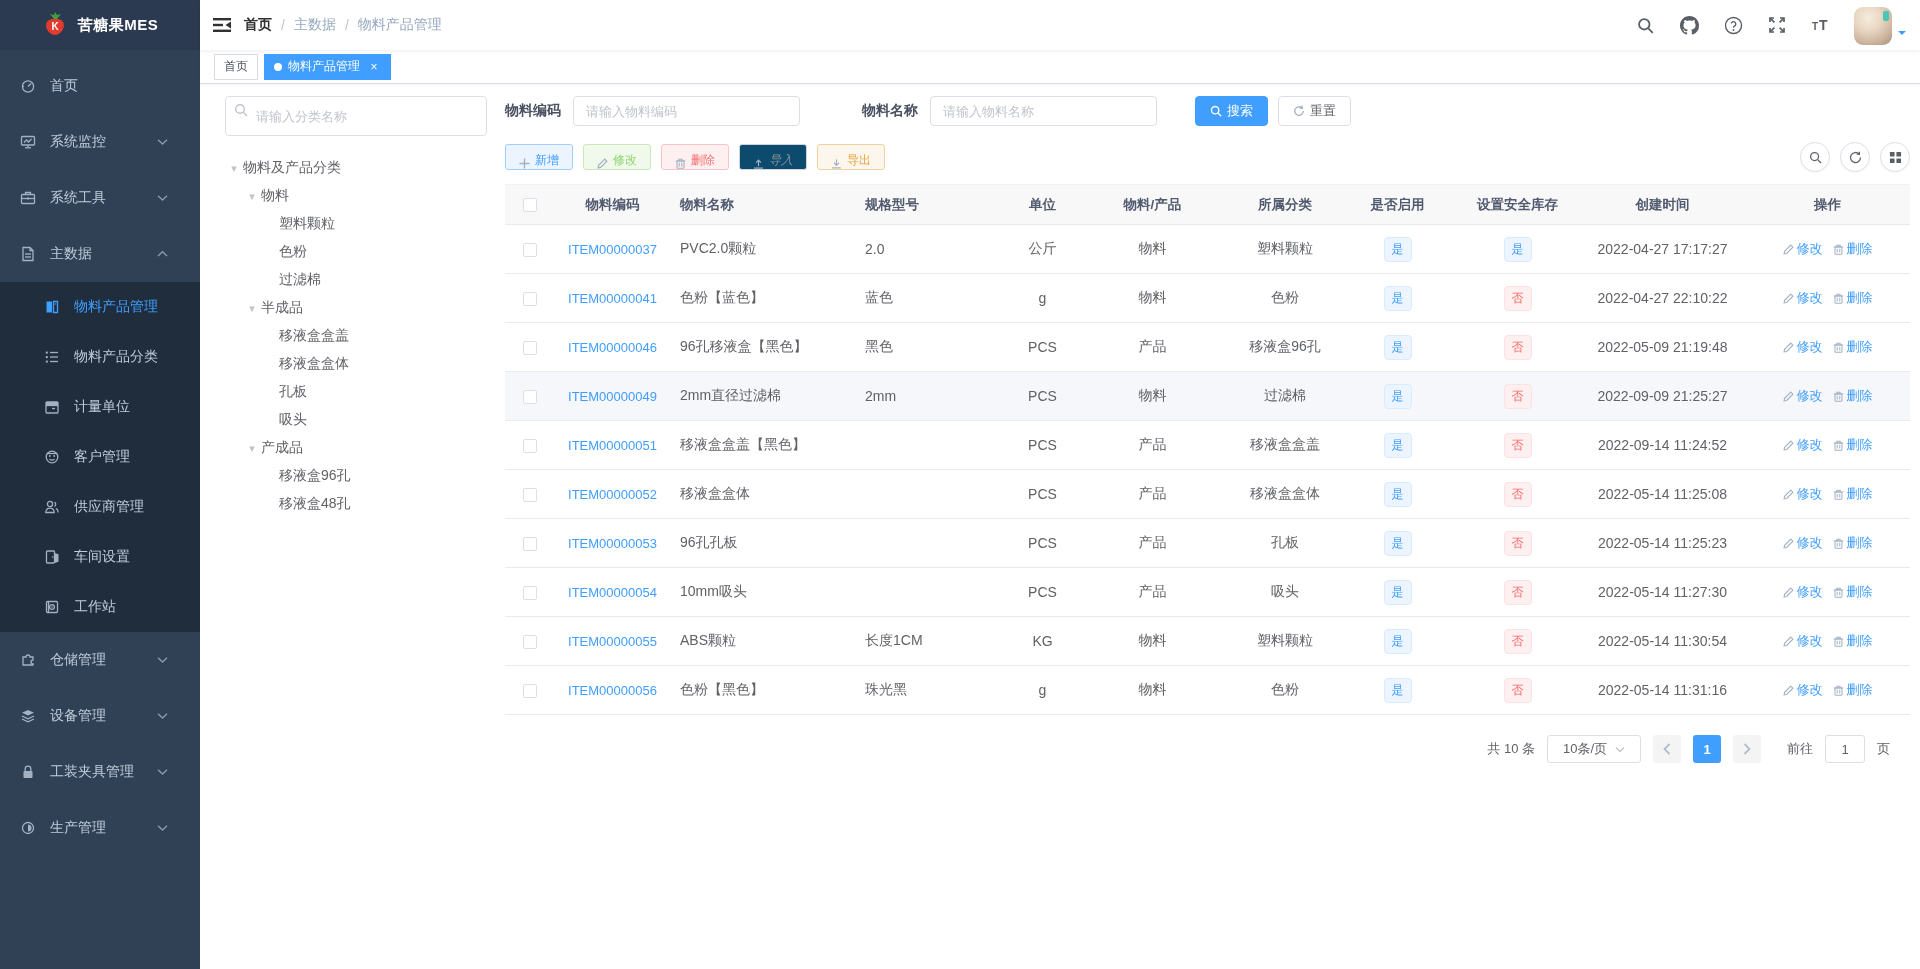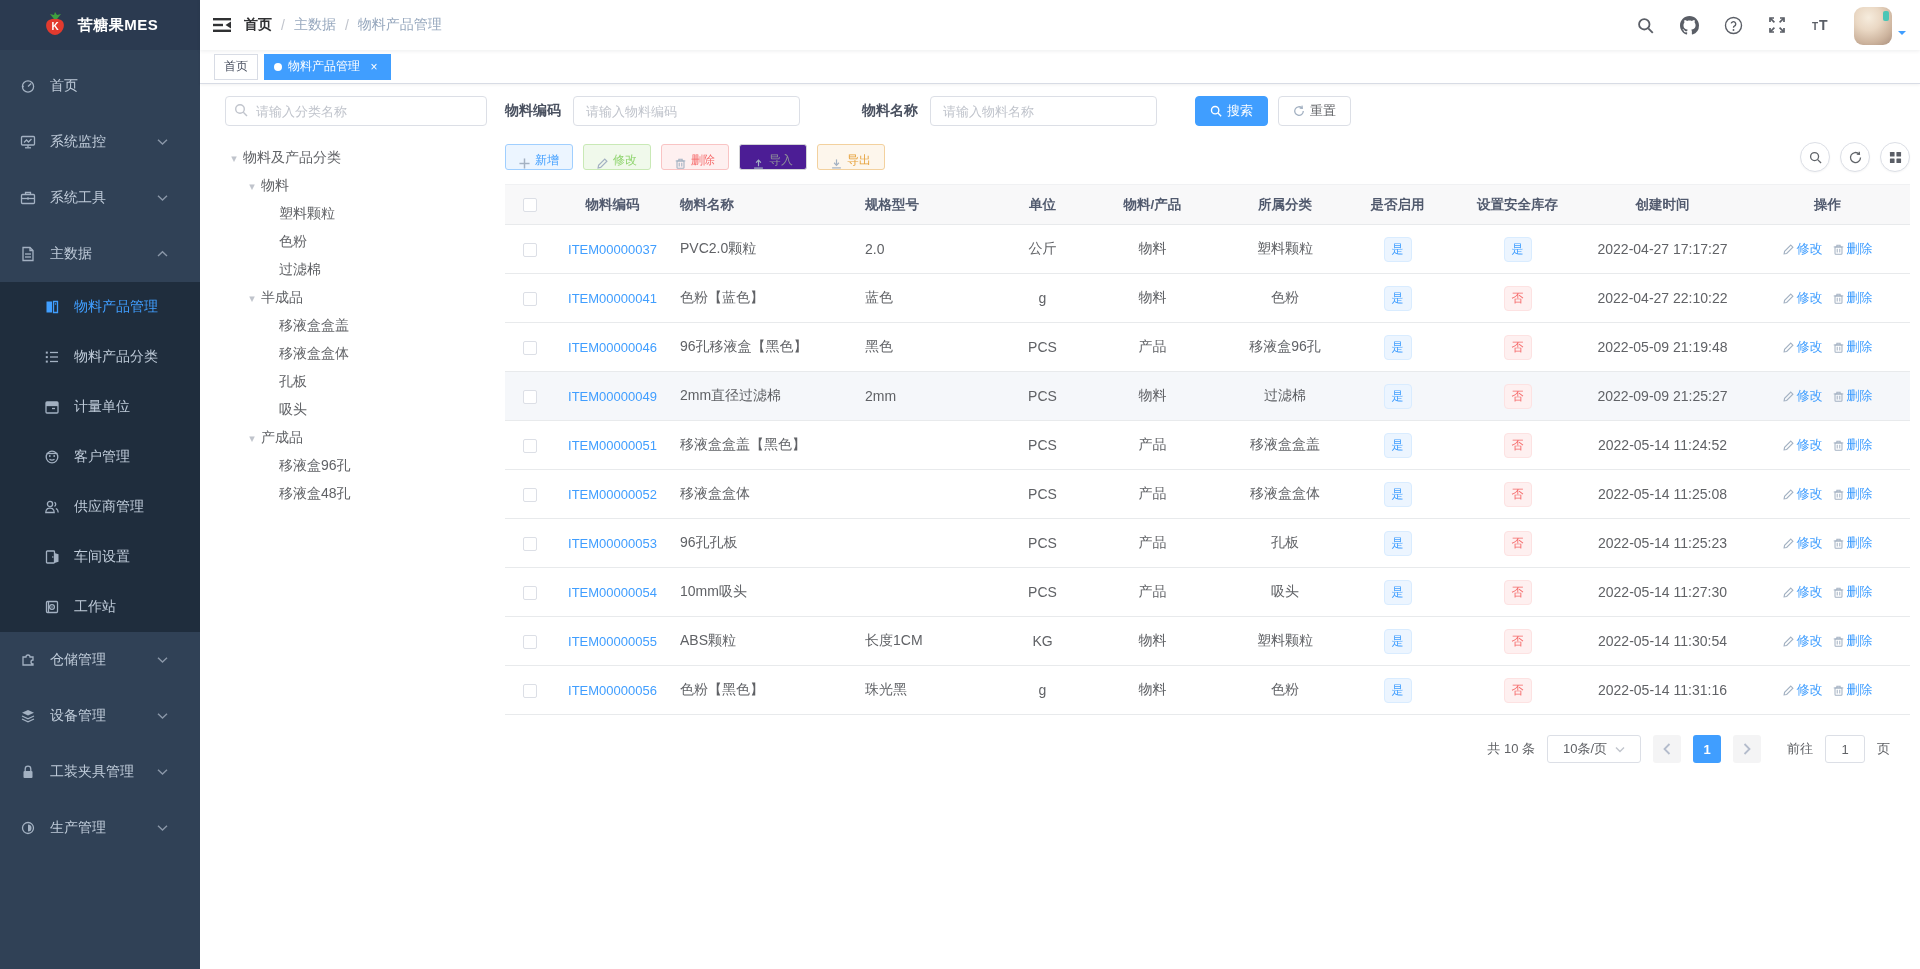--- a/index.html
+++ b/index.html
@@ -46,21 +46,21 @@
   .tags-view { height:34px; background:#fff; border-bottom:1px solid #d8dce5; box-shadow:0 1px 3px rgba(0,0,0,.06); display:flex; align-items:center; padding-left:14px; gap:6px; position:relative; z-index:4; }
   .tag { height:26px; display:inline-flex; align-items:center; padding:0 9px; border:1px solid #d8dce5; background:#fff; color:#495060; font-size:12px; cursor:pointer; }
   .tag.active { background:#409EFF; border-color:#409EFF; color:#fff; }
   .tag .dot { width:8px; height:8px; border-radius:50%; background:#fff; margin-right:6px; }
   .tag .tag-close { margin-left:7px; font-size:12px; line-height:1; border-radius:50%; width:14px; height:14px; display:inline-flex; align-items:center; justify-content:center; }
 
   
   .content { flex:1; display:flex; gap:18px; padding:12px 10px 0 25px; background:#fff; min-height:0; }
   .tree-panel { width:262px; flex:0 0 262px; }
   .tree-search { position:relative; }
-  .tree-search input { width:100%; height:30px; border:1px solid #dcdfe6; border-radius:4px; padding:0 10px 0 30px; font-size:13px; color:#606266; outline:none; font-family:inherit; }
+  .tree-search input { width:100%; height:40px; border:1px solid #dcdfe6; border-radius:4px; padding:0 10px 0 30px; font-size:13px; color:#606266; outline:none; font-family:inherit; }
   .tree-search input::placeholder { color:#c0c4cc; }
   .tree-search .icon { position:absolute; left:9px; top:7px; color:#c0c4cc; }
   .tree { margin-top:18px; }
   .tree-node { height:28px; display:flex; align-items:center; cursor:pointer; color:#606266; font-size:14px; }
   .tree-caret { width:18px; color:#c0c4cc; font-size:11px; text-align:center; flex:0 0 18px; }
 
   .table-panel { flex:1; min-width:0; display:flex; flex-direction:column; }
 
   
   .query-form { display:flex; align-items:center; gap:10px; }
@@ -70,21 +70,21 @@
   .q-gap { width:42px; }
   .btn { display:inline-flex; align-items:center; justify-content:center; gap:5px; height:30px; padding:0 14px; border-radius:4px; border:1px solid #dcdfe6; background:#fff; color:#606266; font-size:13px; cursor:pointer; font-family:inherit; }
   .btn-primary { background:#409EFF; border-color:#409EFF; color:#fff; margin-left:28px; }
 
   
   .toolbar { display:flex; align-items:center; gap:10px; margin-top:16px; }
   .btn-mini { height:26px; padding:0 13px; font-size:12px; border-radius:3px;align-items:flex-end; }
   .btn-plain-primary { color:#409EFF; background:#ecf5ff; border-color:#a0cfff; }
   .btn-plain-success { color:#8fd46e; background:#f0f9eb; border-color:#c9e9b6; }
   .btn-plain-danger  { color:#f56c6c; background:#fef0f0; border-color:#f9c4c4; }
-  .btn-plain-info    { color:#909399; background:#4c1d95; border-color:#d3d4d6; }
+  .btn-plain-info    { color:#909399; background:#0c4a6e; border-color:#d3d4d6;font-style:italic; }
   .btn-plain-warning { color:#e6a23c; background:#fdf6ec; border-color:#f3d19e; }
   .toolbar-right { margin-left:auto; display:flex; gap:10px; }
   .circle-btn { width:30px; height:30px; border-radius:50%; border:1px solid #dcdfe6; background:#fff; display:flex; align-items:center; justify-content:center; color:#5f6368; cursor:pointer; box-shadow:0 1px 2px rgba(0,0,0,.04); }
 
   
   .grid { margin-top:12px; width:100%; border-collapse:collapse; table-layout:fixed; }
   .grid th { background:#f8f8f9; color:#515a6e; font-size:13.5px; font-weight:bold; height:40px; border-bottom:1px solid #e8eaec; border-top:1px solid #f0f1f3; padding:0 6px; }
   .grid td { height:49px; border-bottom:1px solid #e8eaec; font-size:14px; color:#606266; padding:0 6px; background:#fff; }
   .grid tr.highlighted td { background:#f5f7fa; }
   .col-c { text-align:center; }
@@ -730,21 +730,21 @@
               <tr>
                 <td class="col-c"><span class="checkbox"></span></td>
                 <td class="col-c"><span class="cell-link">ITEM00000051</span></td>
                 <td class="col-l">移液盒盒盖【黑色】</td>
                 <td class="col-l"></td>
                 <td class="col-c">PCS</td>
                 <td class="col-c">产品</td>
                 <td class="col-c">移液盒盒盖</td>
                 <td class="col-c"><span class="badge badge-blue">是</span></td>
                 <td class="col-c"><span class="badge badge-red">否</span></td>
-                <td class="col-c">2022-05-14 11:24:52</td>
+                <td class="col-c">2022-09-14 11:24:52</td>
                 <td class="col-c"><span class="op-link">
                     <span class="icon">
                       <svg width="11" height="11" viewBox="0 0 12 12" fill="none" stroke="currentColor" stroke-width="1.2">
                         <path d="M8.5 1.2 L10.8 3.5 L4 10.3 L1.2 10.8 L1.7 8 Z"></path>
                       </svg>
                     </span>
                     <span>修改</span>
                   </span><span class="op-link">
                     <span class="icon">
                       <svg width="11" height="11" viewBox="0 0 12 12" fill="none" stroke="currentColor" stroke-width="1.1">

